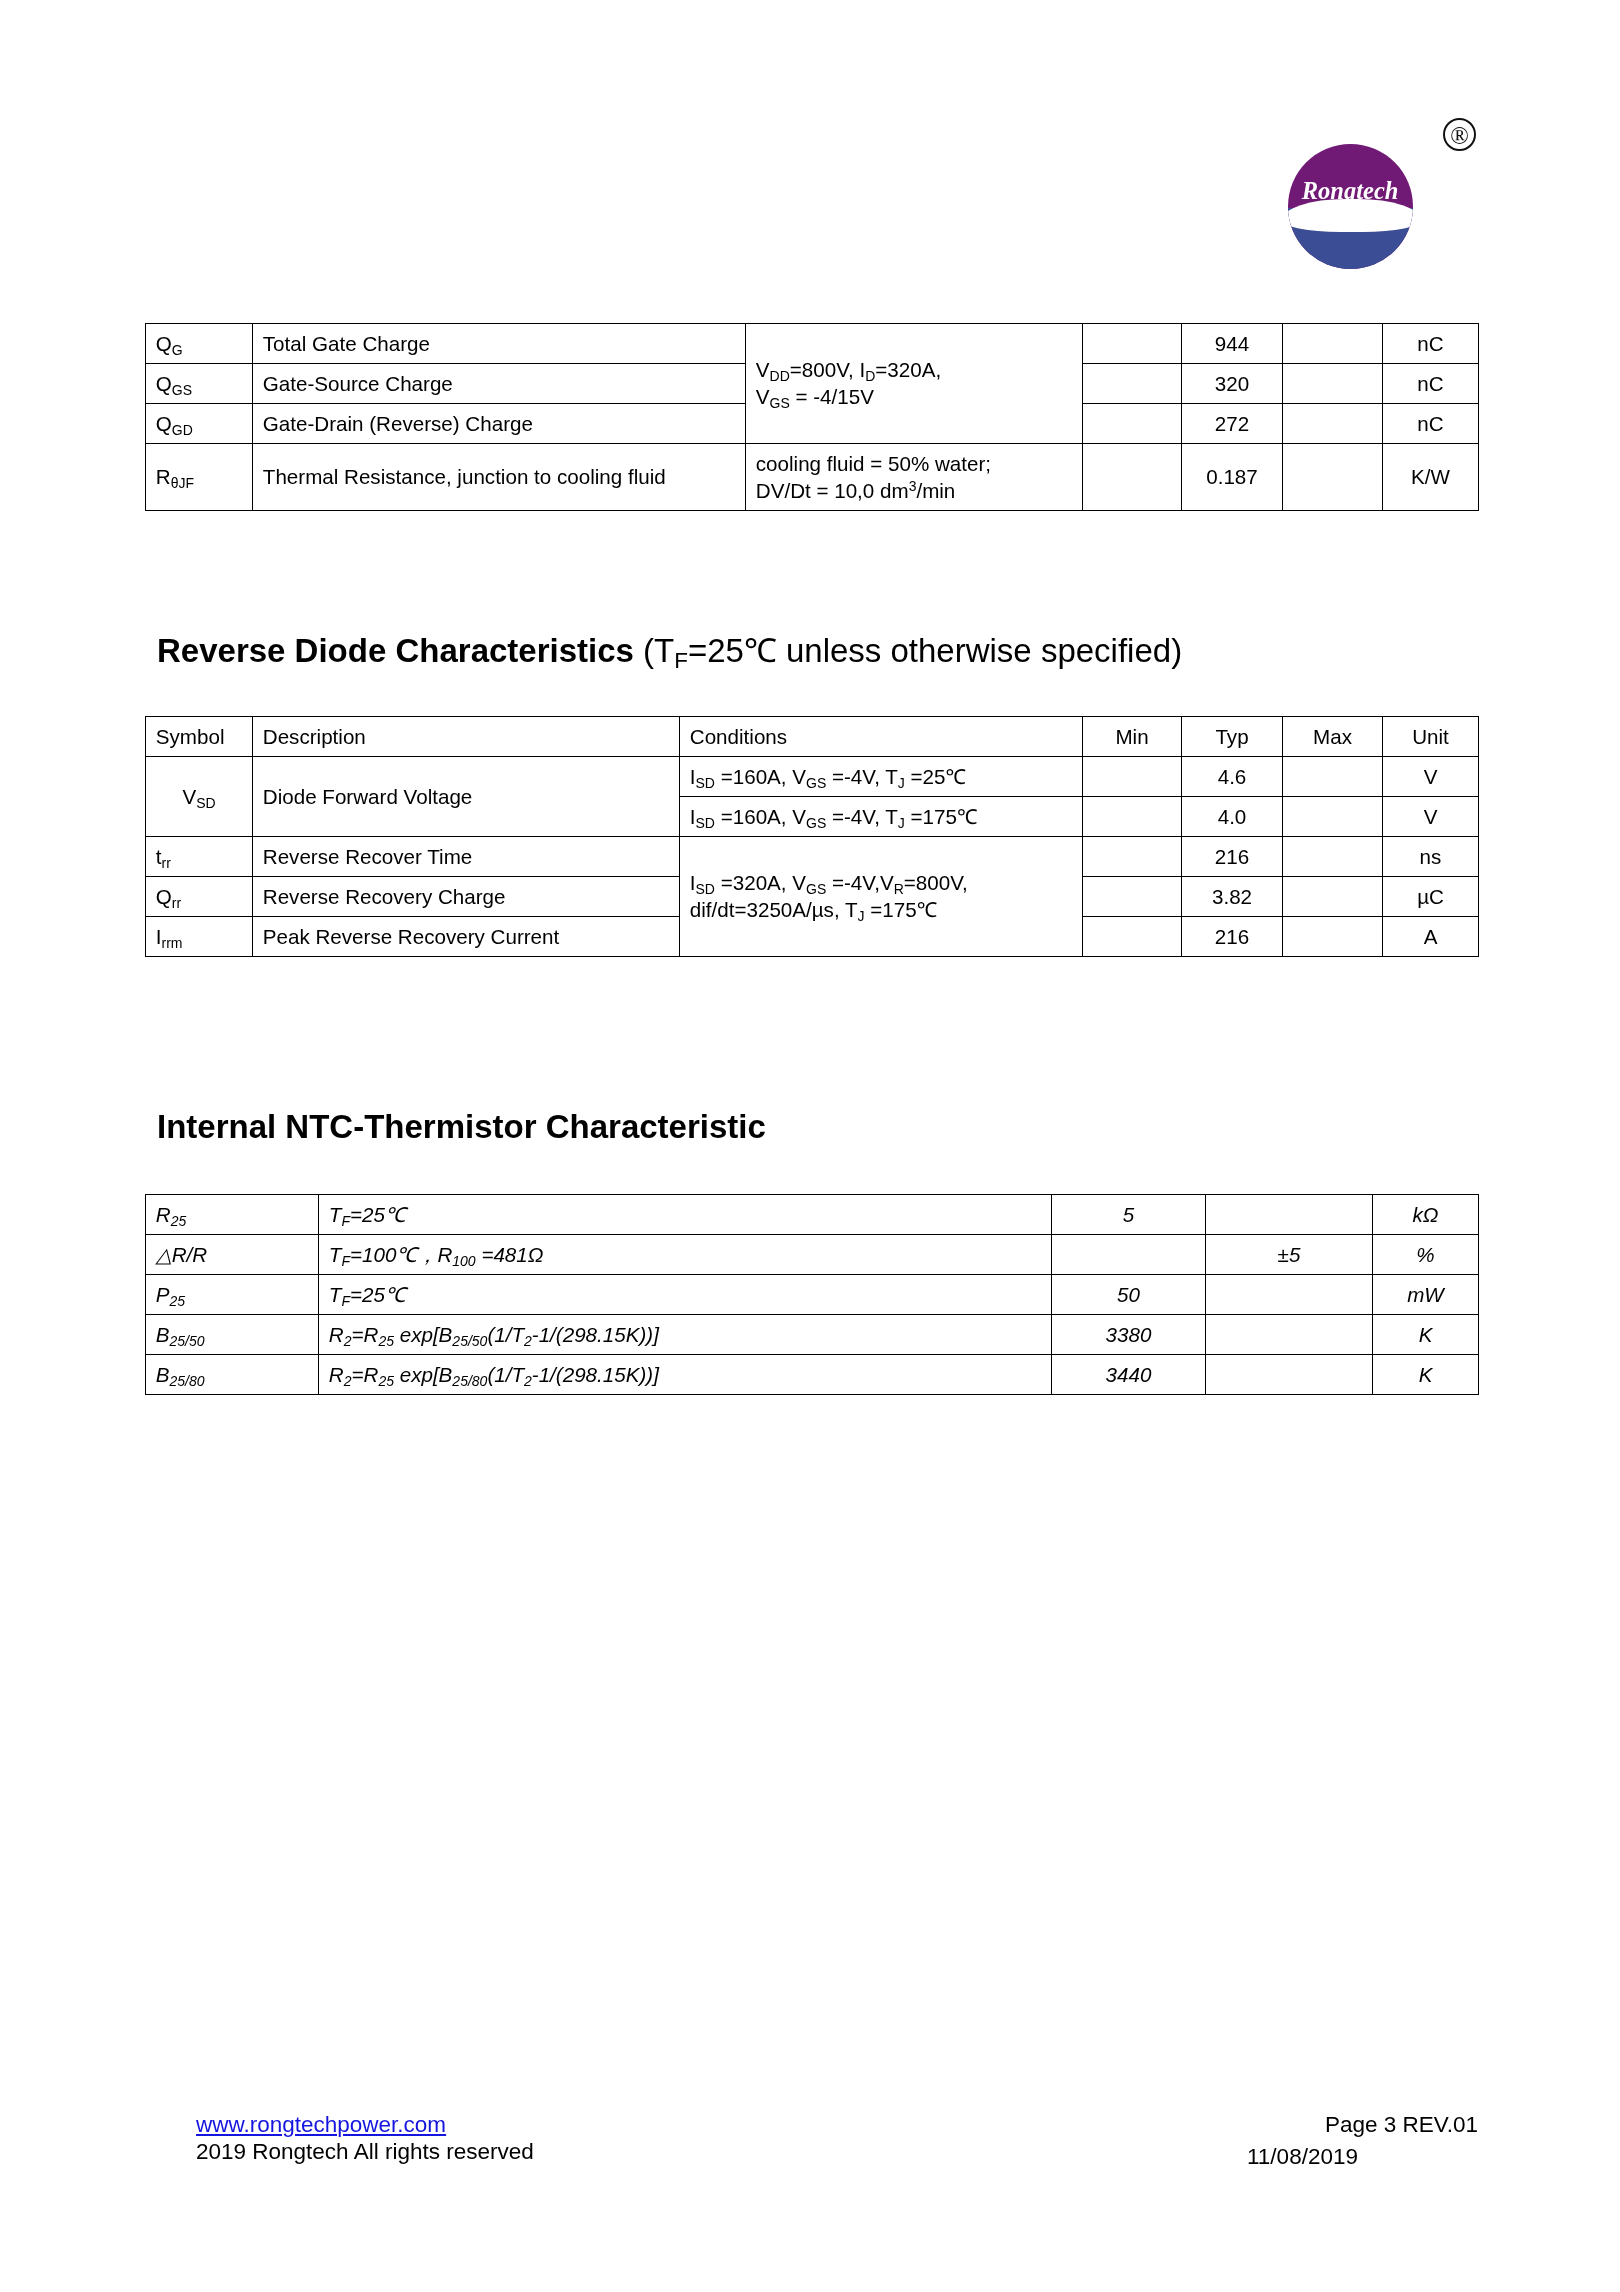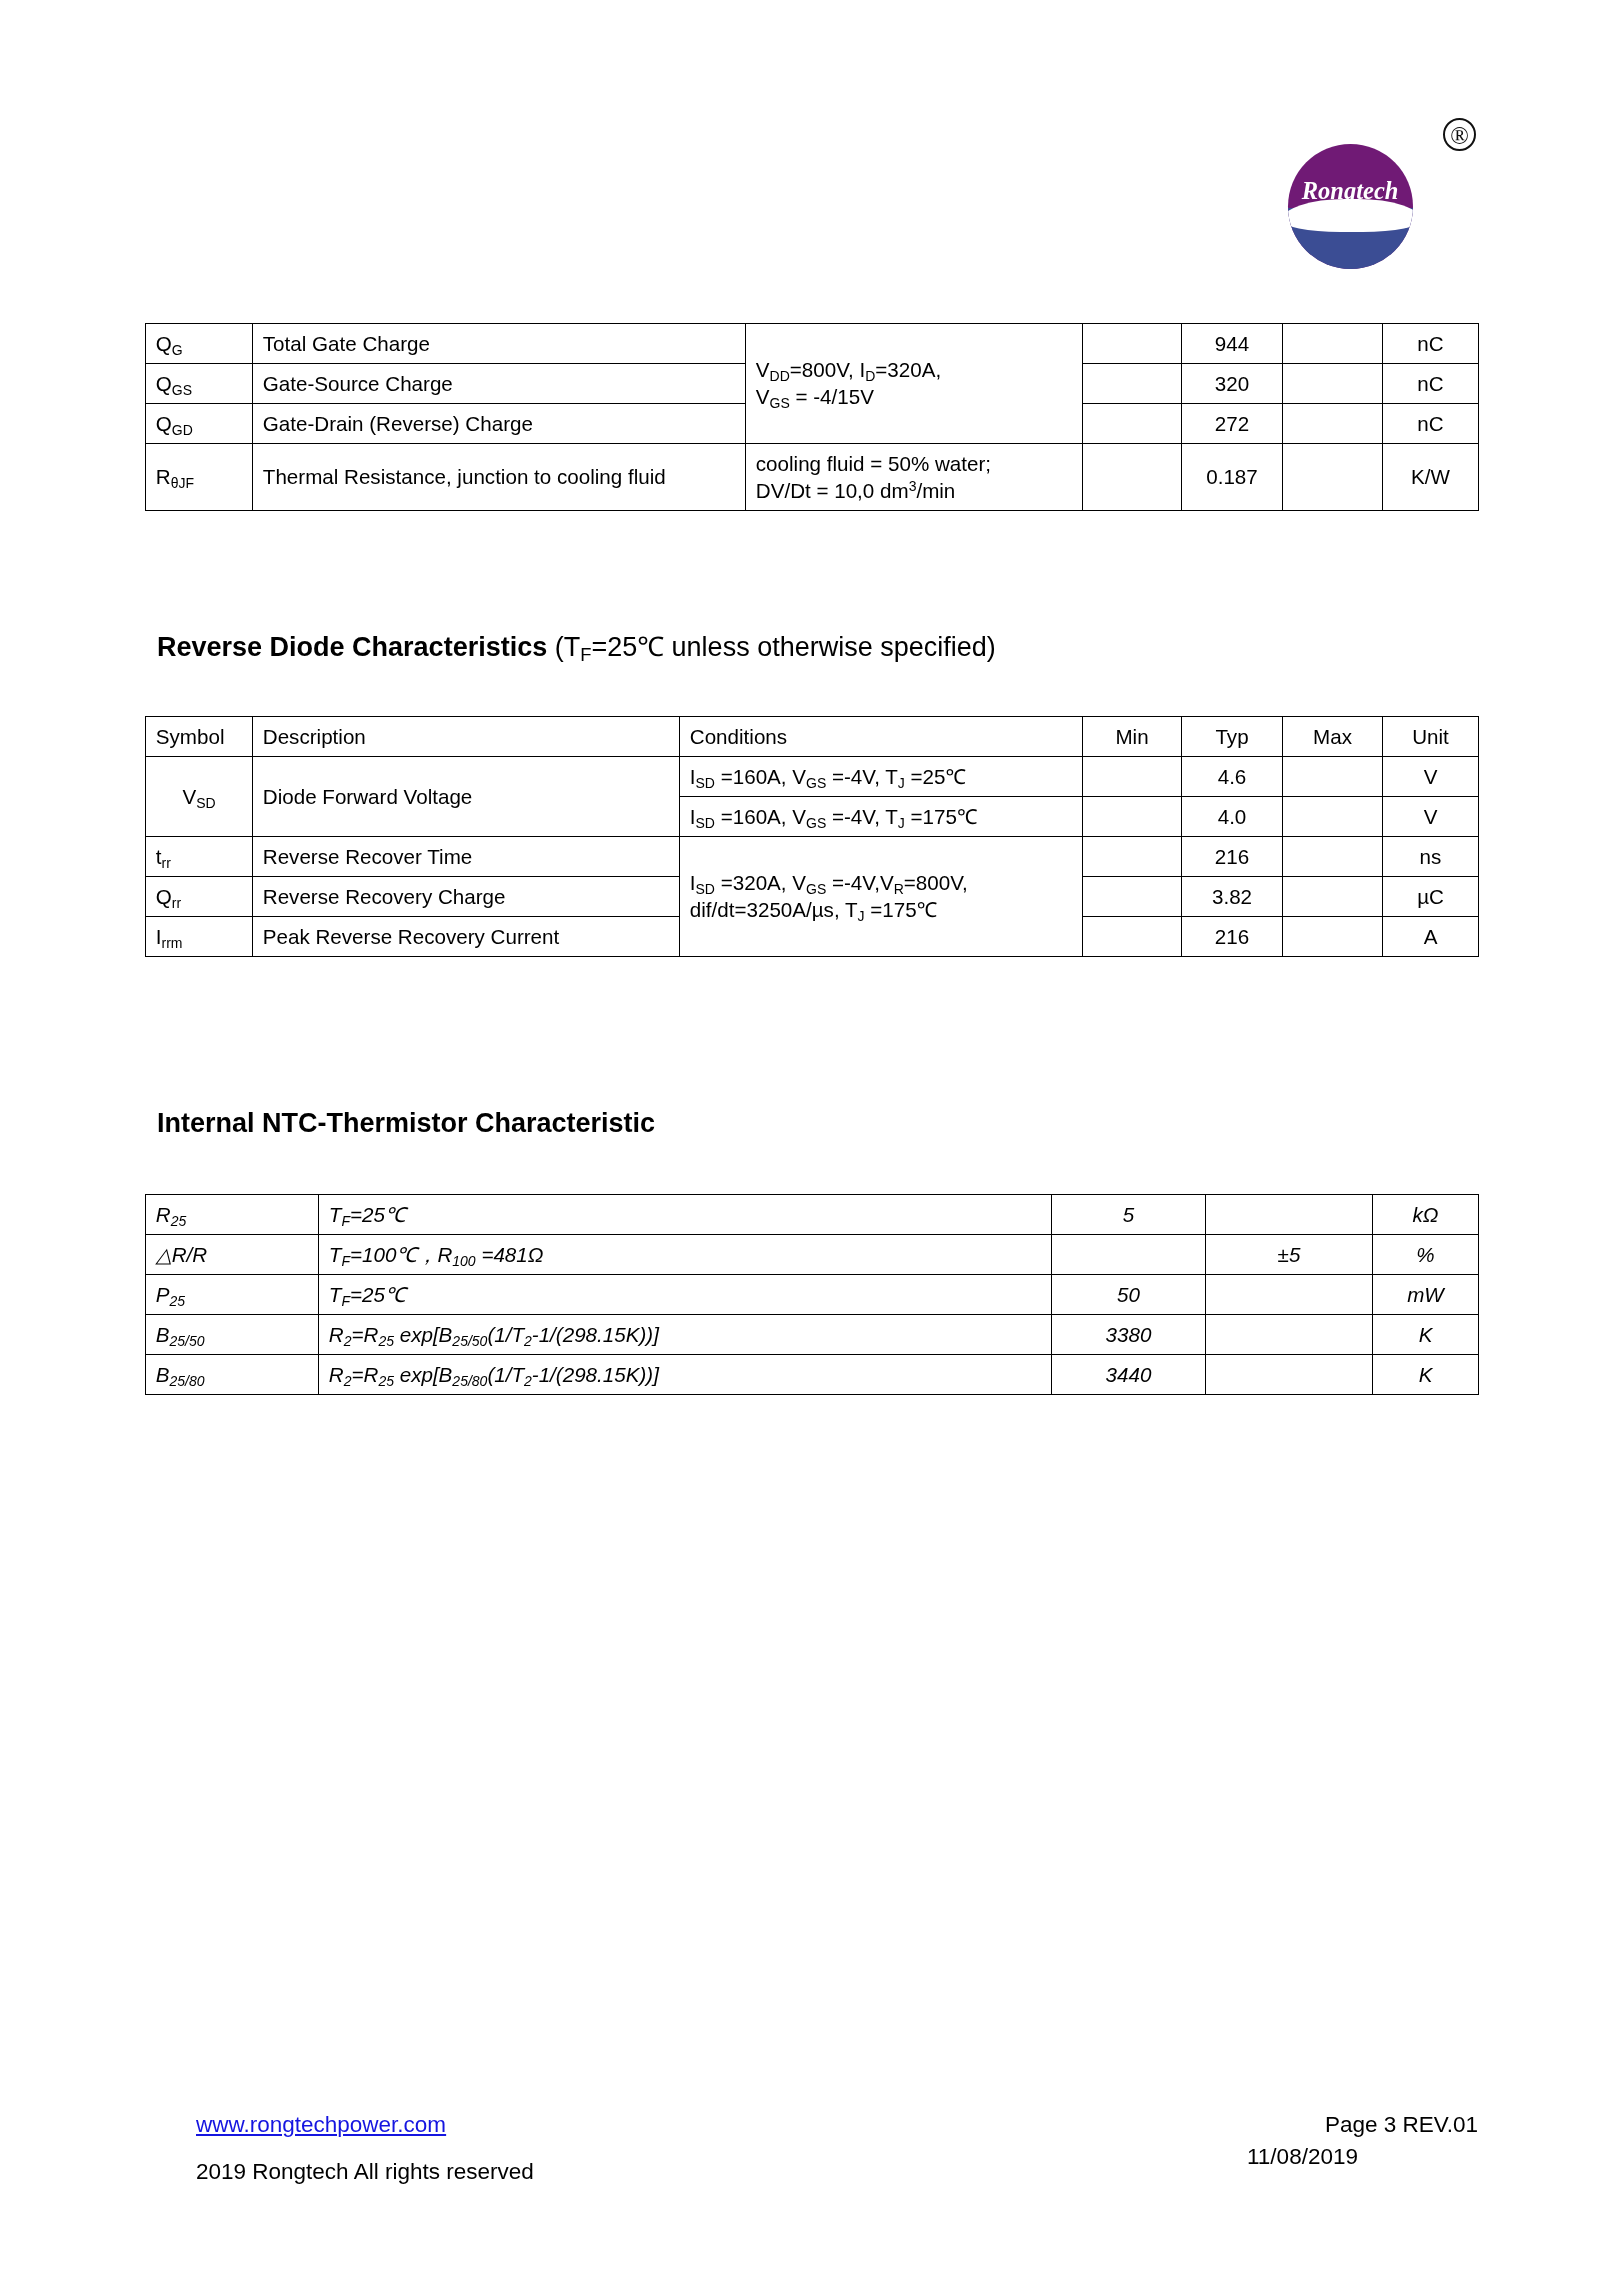--- a/index.html
+++ b/index.html
@@ -122,39 +122,39 @@
   sub { font-size: 0.68em; vertical-align: -0.28em; line-height: 0; }
   sup { font-size: 0.68em; vertical-align: 0.5em; line-height: 0; }
 
   
   #table-gate-charge { left: 145px; top: 323px; width: 1333px; }
   #table-reverse-diode { left: 145px; top: 716px; width: 1333px; }
   #table-ntc { left: 145px; top: 1194px; width: 1333px; font-style: italic; }
 
   .sect-head {
     position: absolute;
-    font-size: 27px;
+    font-size: 33px;
     font-weight: bold;
     white-space: nowrap;
   }
   .sect-head .light { font-weight: normal; }
   #head-reverse-diode { left: 157px; top: 627px; }
   #head-ntc { left: 157px; top: 1108px; }
 
   
   .footer { position: absolute; font-size: 22.5px; }
   #footer-left { left: 196px; top: 2112px; }
   #footer-right { left: 1127px; top: 2112px; width: 351px; text-align: right; }
   #footer-url {
     color: #1515e0;
     text-decoration: underline;
     display: block;
     white-space: nowrap;
   }
-  #footer-copy { display: block; white-space: nowrap; margin-top: 21px; }
+  #footer-copy { display: block; white-space: nowrap; margin-top: 1px; }
   #footer-page { display: block; white-space: nowrap; }
   #footer-date { display: block; white-space: nowrap; margin-top: 5.9px; text-align: center; }
 </style>
 </head>
 <body>
 
 <div class="page">
 
   <div class="logo-wrap">
     <div class="logo-reg">®</div>

